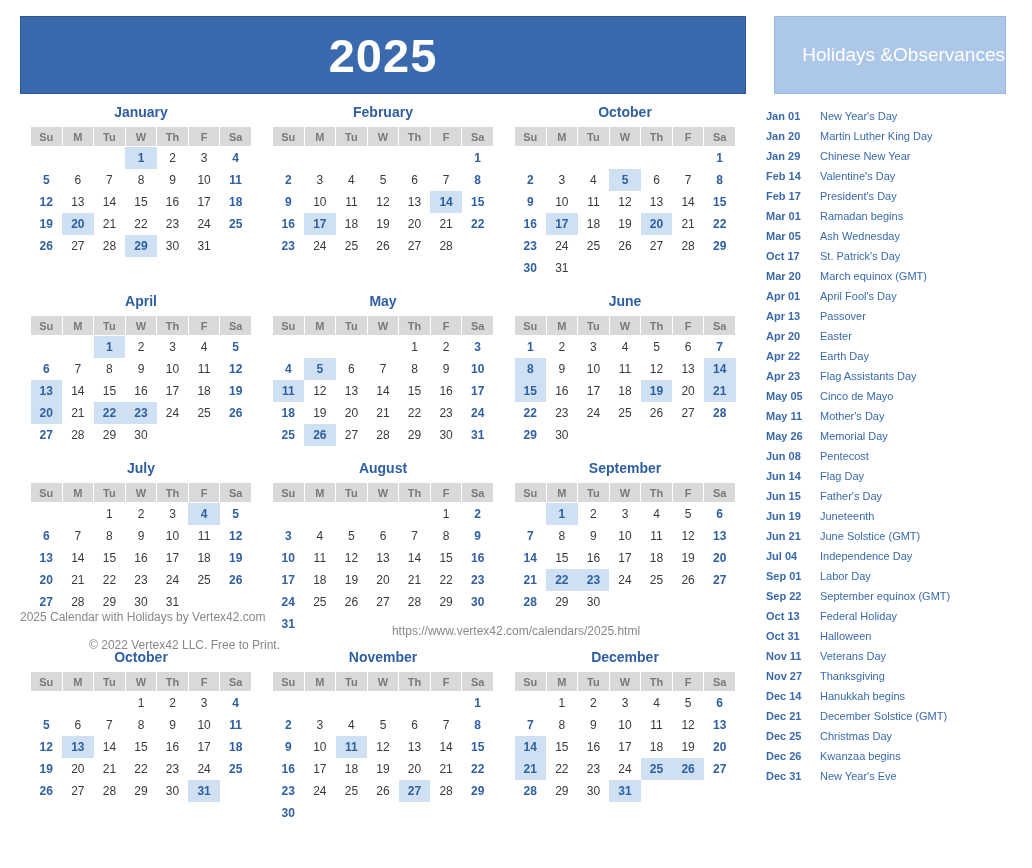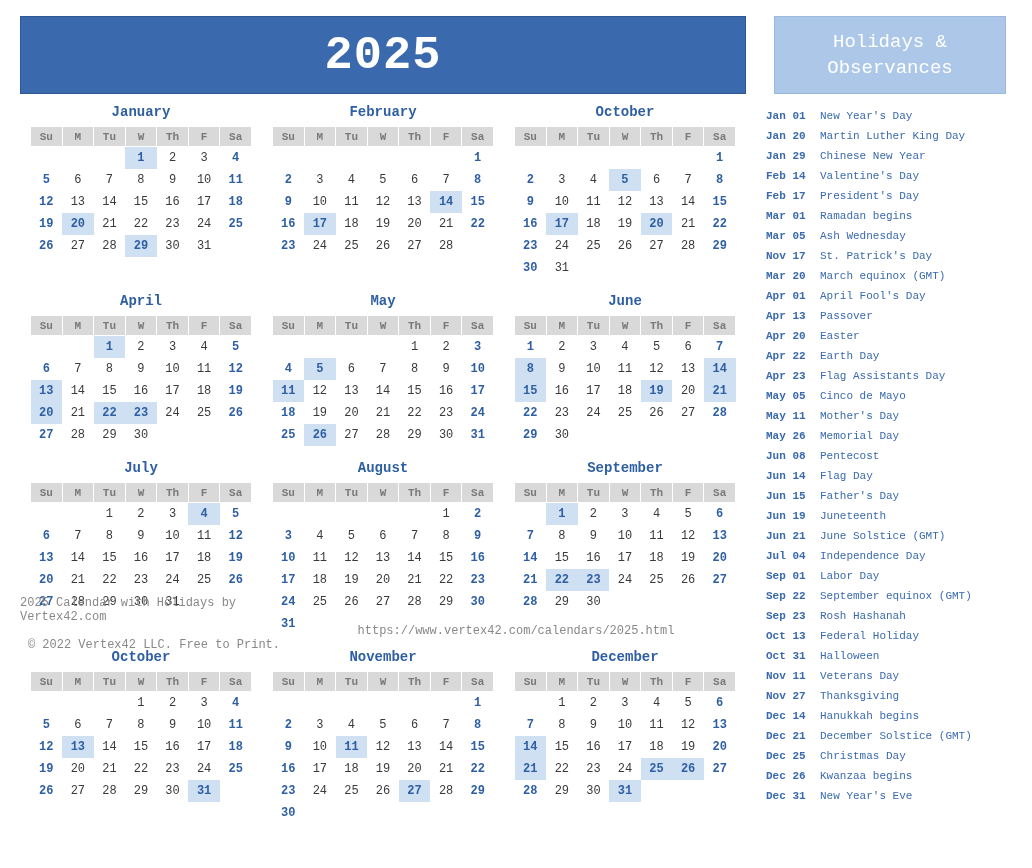--- a/index.html
+++ b/index.html
@@ -13,21 +13,20 @@
     font-family: "Liberation Sans", sans-serif;
     color: #333333;
     overflow: hidden;
   }
   .page {
     position: relative;
     width: 1032px;
     height: 680px;
     box-sizing: border-box;
     padding: 16px 20px 0 20px;
-    font-family: Liberation Mono, monospace;
   }
   .top-row {
     display: flex;
     gap: 28px;
     align-items: flex-start;
   }
   .year-banner {
     width: 726px;
     height: 78px;
     background: #3a6aad;
@@ -42,23 +41,23 @@
     font-size: 47px;
     font-weight: bold;
     letter-spacing: 1px;
   }
   .holidays-banner {
     width: 232px;
     height: 78px;
     background: #acc7e8;
     border: 1px solid #9ab8de;
     display: flex;
-    flex-direction: column;
+    flex-direction: row;
     align-items: center;
-    justify-content: center;
+    justify-content: flex-end;
     box-sizing: border-box;
   }
   .holidays-banner .h-line {
     color: #ffffff;
     font-size: 19px;
     line-height: 26px;
     font-weight: normal;
   }
 
   .content {
@@ -978,21 +977,21 @@
         </div>
         <div class="holiday-row">
           <div class="holiday-date">Mar 01</div>
           <div class="holiday-name">Ramadan begins</div>
         </div>
         <div class="holiday-row">
           <div class="holiday-date">Mar 05</div>
           <div class="holiday-name">Ash Wednesday</div>
         </div>
         <div class="holiday-row">
-          <div class="holiday-date">Nov 17</div>
+          <div class="holiday-date">Oct 17</div>
           <div class="holiday-name">St. Patrick's Day</div>
         </div>
         <div class="holiday-row">
           <div class="holiday-date">Mar 20</div>
           <div class="holiday-name">March equinox (GMT)</div>
         </div>
         <div class="holiday-row">
           <div class="holiday-date">Apr 01</div>
           <div class="holiday-name">April Fool's Day</div>
         </div>
@@ -1048,24 +1047,20 @@
           <div class="holiday-date">Jul 04</div>
           <div class="holiday-name">Independence Day</div>
         </div>
         <div class="holiday-row">
           <div class="holiday-date">Sep 01</div>
           <div class="holiday-name">Labor Day</div>
         </div>
         <div class="holiday-row">
           <div class="holiday-date">Sep 22</div>
           <div class="holiday-name">September equinox (GMT)</div>
-        </div>
-        <div class="holiday-row">
-          <div class="holiday-date">Sep 23</div>
-          <div class="holiday-name">Rosh Hashanah</div>
         </div>
         <div class="holiday-row">
           <div class="holiday-date">Oct 13</div>
           <div class="holiday-name">Federal Holiday</div>
         </div>
         <div class="holiday-row">
           <div class="holiday-date">Oct 31</div>
           <div class="holiday-name">Halloween</div>
         </div>
         <div class="holiday-row">

